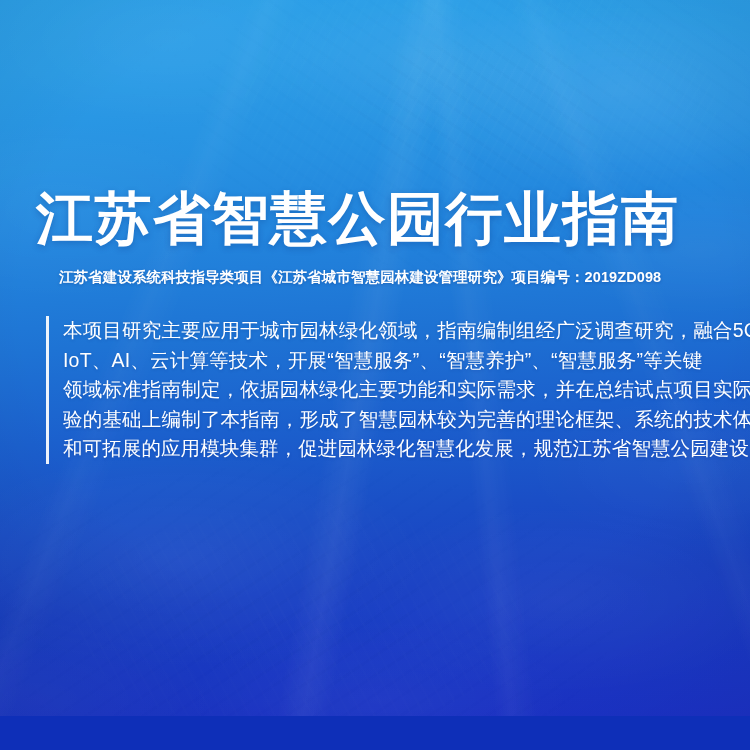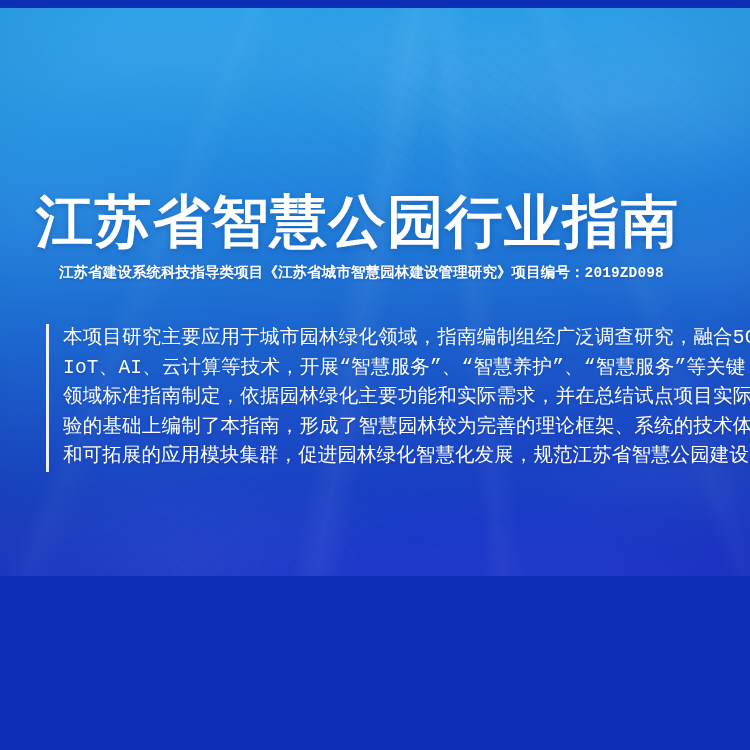--- a/index.html
+++ b/index.html
@@ -3,36 +3,35 @@
 <meta charset="utf-8">
 <style>
   html, body {
     margin: 0;
     padding: 0;
     background: #0e2fb8;
   }
   #poster {
     position: relative;
     width: 750px;
-    height: 568px;
+    height: 716px;
     overflow: hidden;
-    font-family: Liberation Mono, monospace;
+    font-family: Liberation Sans, sans-serif;
     background:
       linear-gradient(176deg,
         #2ca0e8 0%,
         #2b9ce6 10%,
         #2792e2 22%,
         #2283dc 34%,
         #1e73d4 46%,
         #1b60cd 58%,
         #1a4ec6 70%,
         #1941c3 80%,
         #1a39c8 90%,
         #1c33cd 100%);
-    margin-top: 8px;
   }
 
   
   .bg-ghost {
     position: absolute;
     inset: 0;
     pointer-events: none;
   }
   .ghost-a {
     background:
@@ -100,21 +99,21 @@
     font-weight: 700;
     letter-spacing: 1.5px;
     line-height: 1;
     white-space: nowrap;
     text-shadow: 0 2px 6px rgba(8,40,120,0.28);
   }
 
   .subtitle {
     position: absolute;
     left: 59px;
-    top: 256px;
+    top: 268px;
     width: 660px;
     color: #ffffff;
     font-size: 14.5px;
     font-weight: 700;
     letter-spacing: 0.1px;
     line-height: 1.25;
     white-space: nowrap;
     text-shadow: 0 1px 3px rgba(8,40,120,0.30);
   }
 

